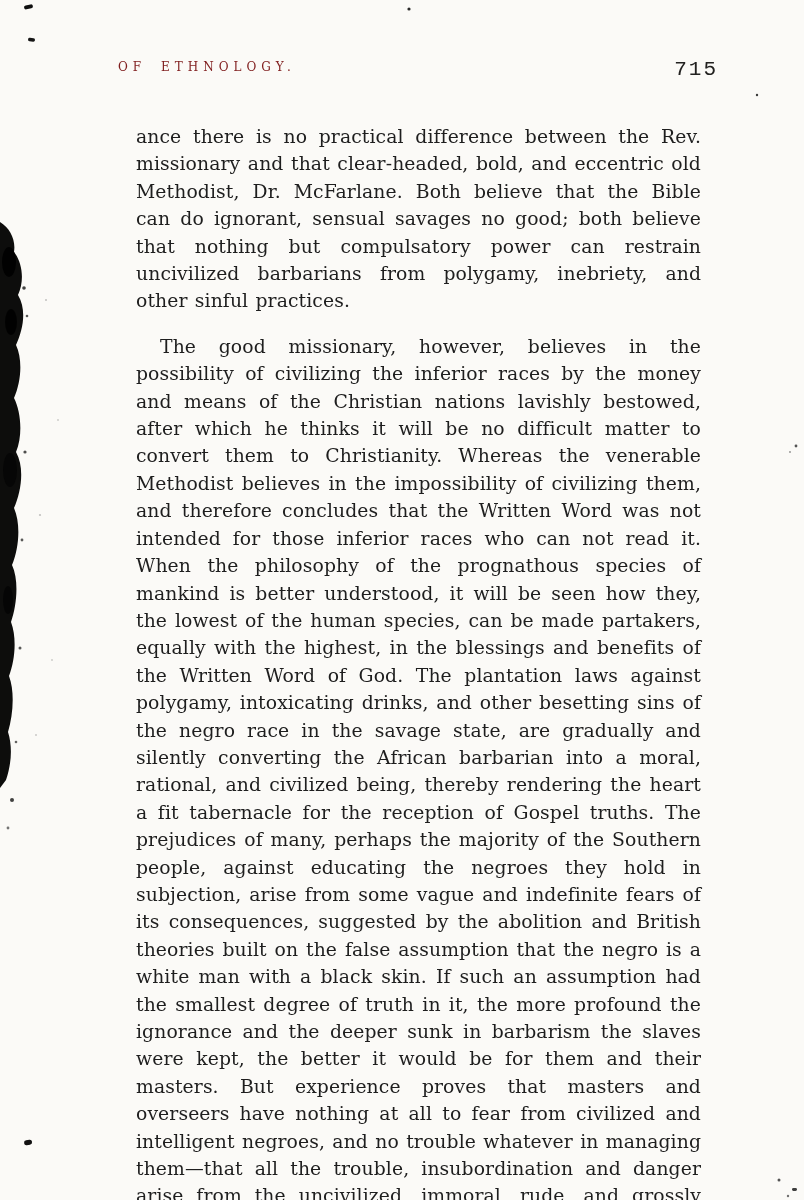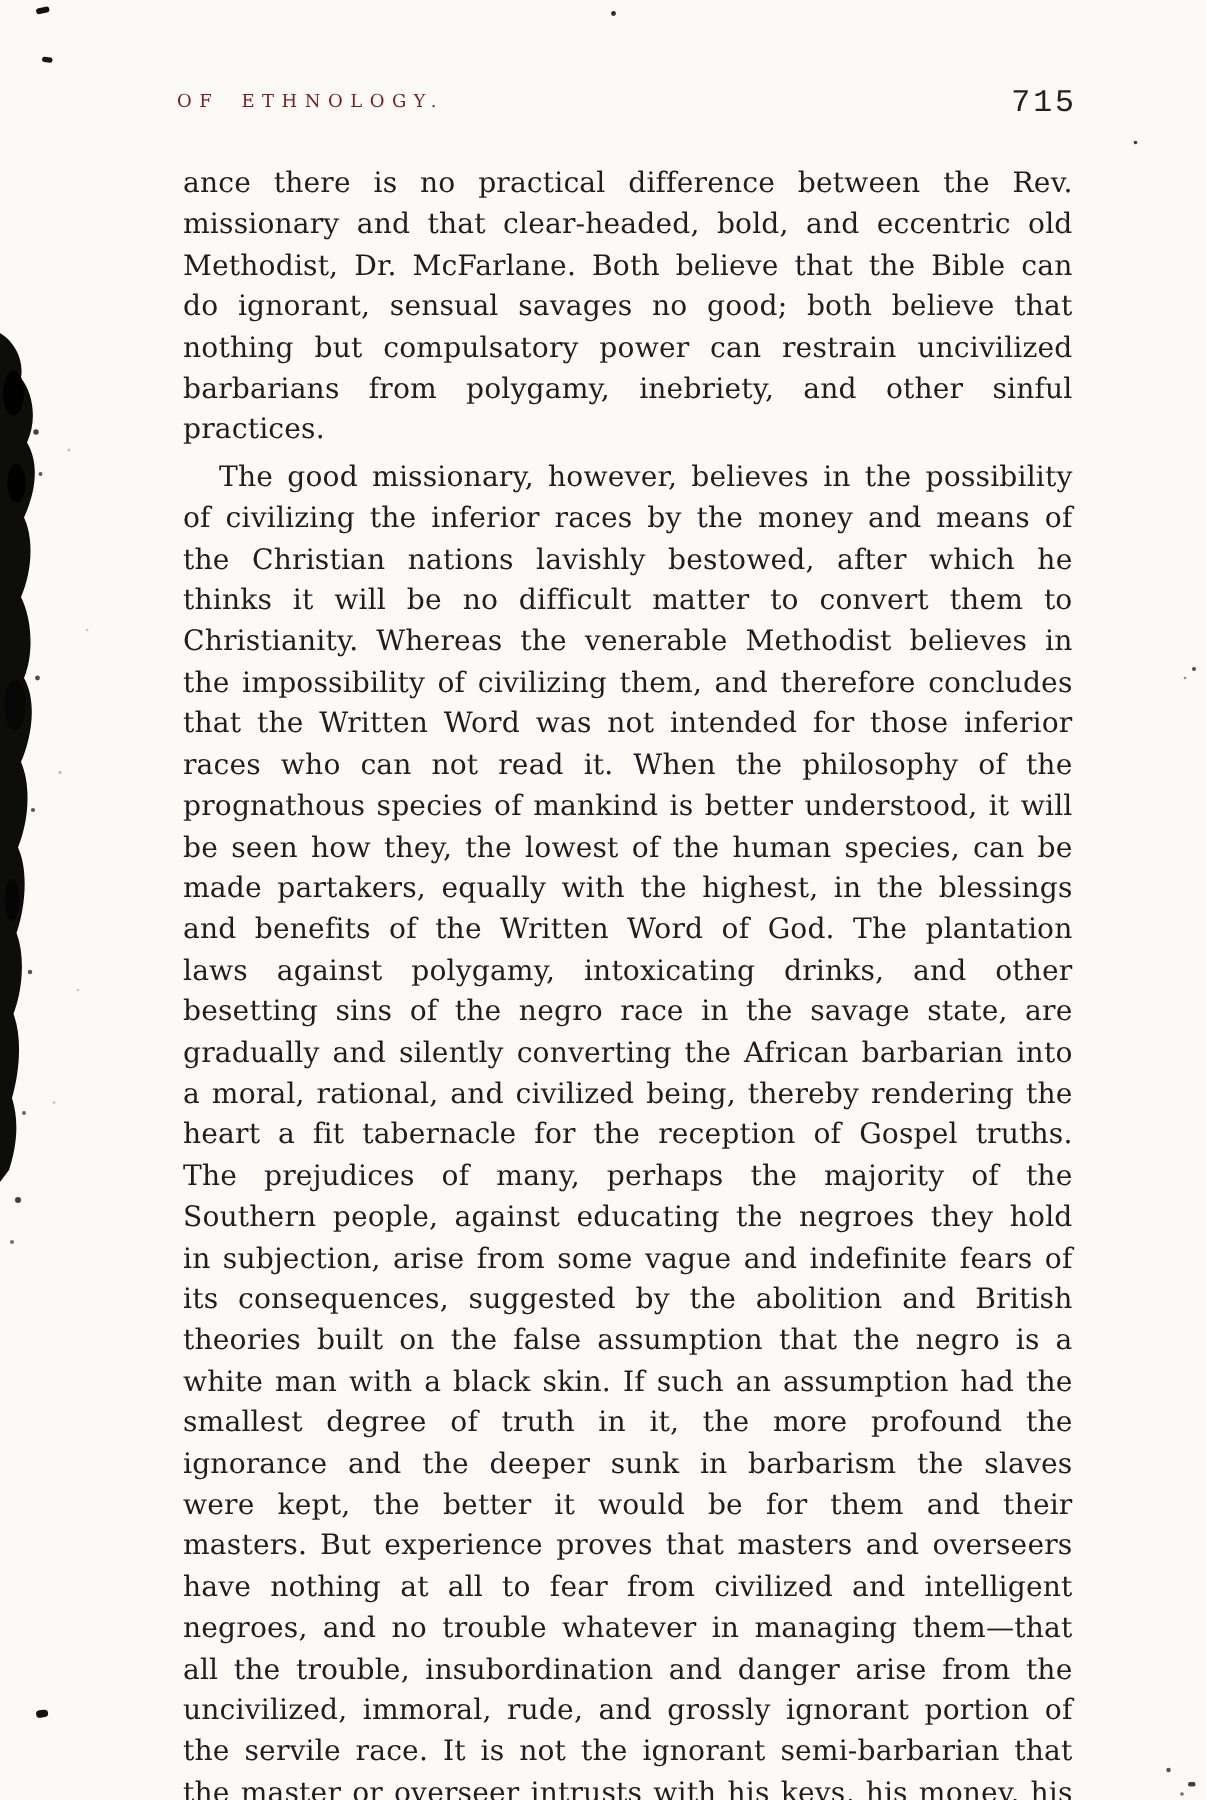--- a/index.html
+++ b/index.html
@@ -57,21 +57,21 @@
     top: 105px;
     left: 118px;
     width: 601px;
     font-size: 18.8px;
     line-height: 27.4px;
     text-align: justify;
     word-spacing: 1.2px;
     letter-spacing: 0.1px;
   }
   .para {
-    margin: 4px;
+    margin: 18px;
   }
   .para.indented {
     text-indent: 24px;
   }
 </style>
 </head>
 <body>
 
 <div class="page">
 

